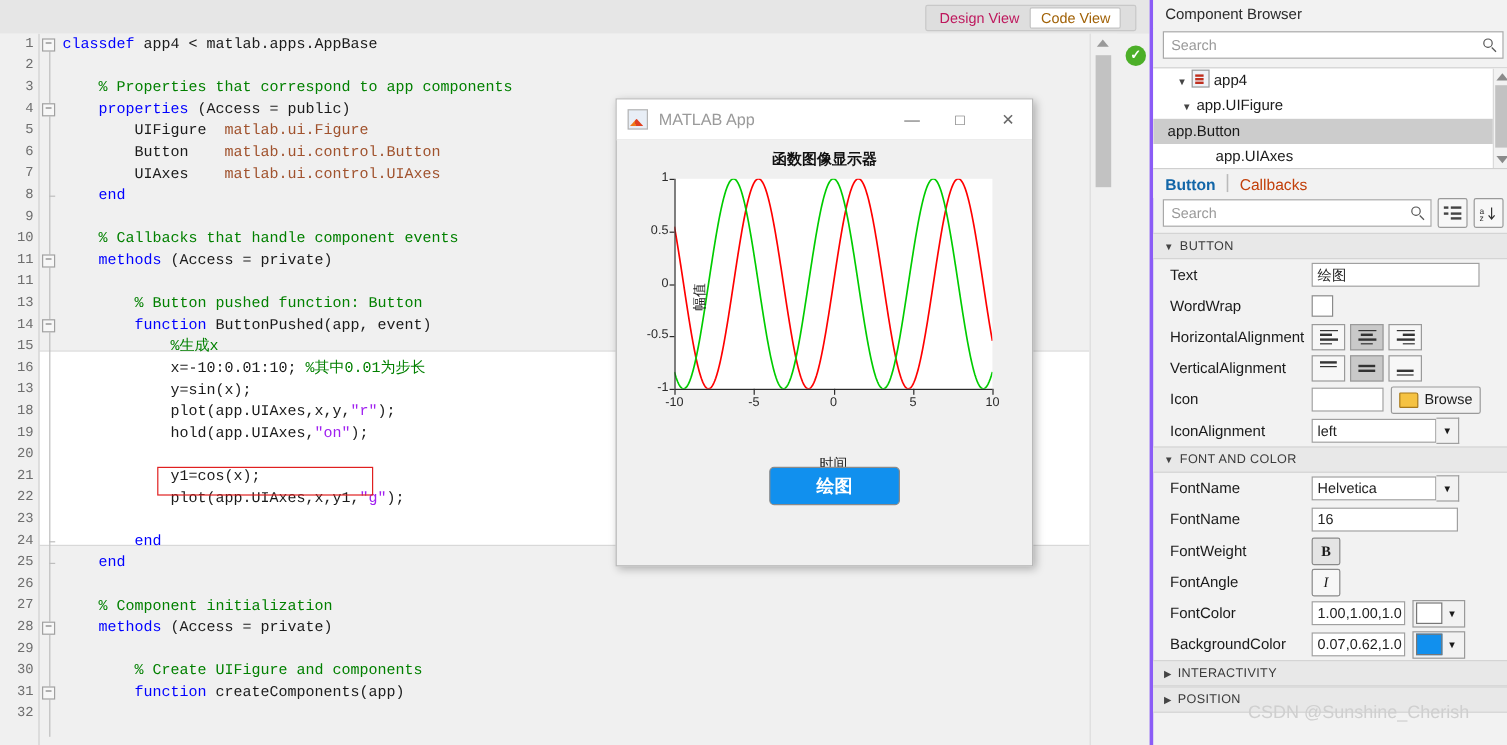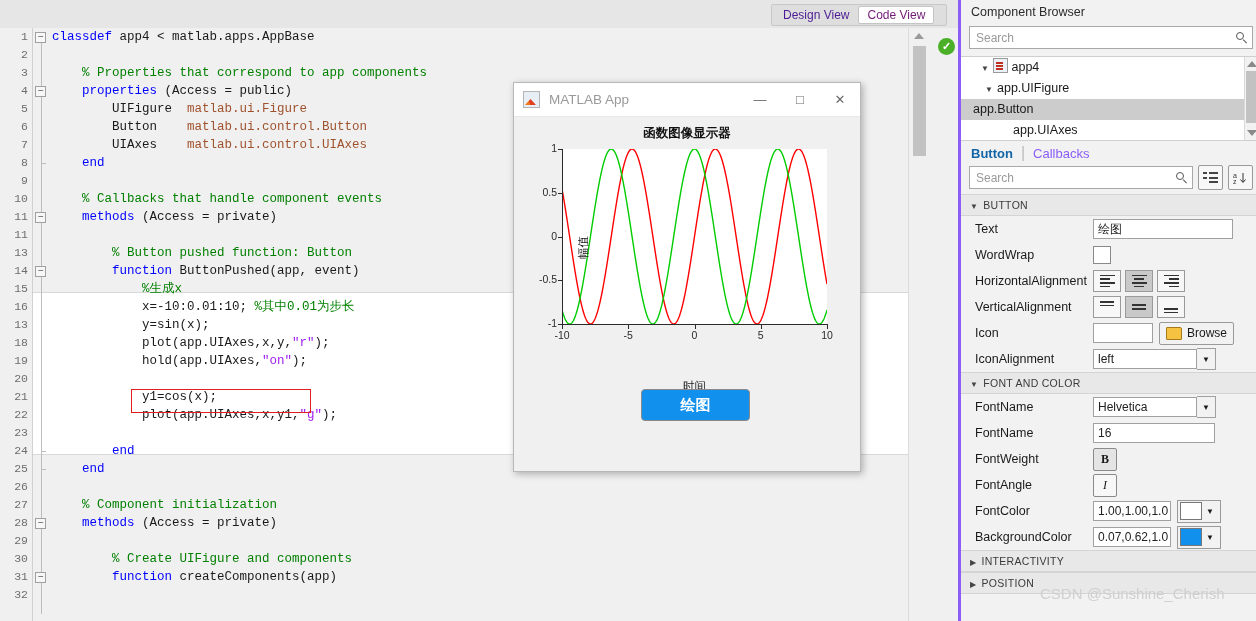--- a/index.html
+++ b/index.html
@@ -5,22 +5,22 @@
   html,body{margin:0;padding:0;}
   body{
     width:1256px;height:621px;overflow:hidden;
     font-family:"Liberation Sans",sans-serif;
     background:#f0f0f0;position:relative;
   }
   
   #topbar{position:absolute;left:0;top:0;width:958px;height:28px;background:#e6e6e6;}
   #viewtabs{position:absolute;left:771px;top:4px;width:176px;height:22px;
      background:#dedede;border:1px solid #c8c8c8;border-radius:2px;display:flex;align-items:center;padding:2px;box-sizing:border-box;}
-  .vtab{font-size:12px;color:#4c1d95;padding:2px 9px;border-radius:2px;line-height:14px;cursor:pointer;}
-  .vtab.active{background:#ffffff;color:#701a75;border:1px solid #c4c4c4;padding:1px 8px;}
+  .vtab{font-size:12px;color:#be185d;padding:2px 9px;border-radius:2px;line-height:14px;cursor:pointer;}
+  .vtab.active{background:#ffffff;color:#a16207;border:1px solid #c4c4c4;padding:1px 8px;}
   
   #editor{position:absolute;left:0;top:28px;width:908px;height:593px;background:#f0f0f0;overflow:hidden;}
   #gutter{position:absolute;left:0;top:0;width:32px;height:593px;background:#f0f0f0;
      border-right:1px solid #d0d0d0;text-align:right;}
   .ln{height:18px;line-height:18px;font-family:"Liberation Mono",monospace;font-size:11.5px;color:#6e6e6e;padding-right:4px;}
   #folds{position:absolute;left:33px;top:0;width:18px;height:593px;}
   .foldline{position:absolute;left:8px;width:1px;background:#bdbdbd;}
   .foldbox{position:absolute;left:2px;width:11px;height:11px;border:1px solid #a0a0a0;background:#f7f7f7;
      box-sizing:border-box;font-family:"Liberation Mono",monospace;font-size:10px;line-height:9px;text-align:center;color:#555;cursor:pointer;}
   .foldtick{position:absolute;left:8px;width:5px;height:1px;background:#bdbdbd;}
@@ -78,21 +78,21 @@
   .trow.sel{background:#cccccc;}
   .tarrow{display:inline-block;width:12px;color:#444;font-size:8px;}
   .appicon{display:inline-block;width:13px;height:13px;vertical-align:-2px;border:1px solid #9a9a9a;background:#eef2f8;position:relative;}
   .appicon:before{content:"";position:absolute;left:2px;top:3px;width:7px;height:2px;background:#c03020;box-shadow:0 3px 0 #c03020,0 6px 0 #c03020;}
   #treescroll{position:absolute;right:0;top:0;width:14px;height:83px;background:#f2f2f2;border-left:1px solid #dadada;}
   #treescroll .up,#treescroll .dn{position:absolute;left:2px;width:0;height:0;border-left:5px solid transparent;border-right:5px solid transparent;}
   #treescroll .up{top:4px;border-bottom:6px solid #8a8a8a;}
   #treescroll .dn{bottom:4px;border-top:6px solid #8a8a8a;}
   #treescroll .thumb{position:absolute;left:1px;top:14px;width:12px;height:52px;background:#c2c2c2;}
   #proptabs{height:24px;display:flex;align-items:center;padding-left:10px;gap:8px;background:#f2f2f2;}
-  .ptab{font-size:13px;color:#8b5cf6;cursor:pointer;}
+  .ptab{font-size:13px;color:#c2410c;cursor:pointer;}
   .ptab.active{color:#1266a8;font-weight:bold;}
   .psep{color:#bbb;}
   #propsearchrow{display:flex;align-items:center;padding:0 6px 4px 8px;gap:5px;}
   .iconbtn{width:23px;height:23px;border:1px solid #9a9a9a;background:#f7f7f7;border-radius:2px;
      display:flex;align-items:center;justify-content:center;font-size:9px;color:#333;cursor:pointer;}
   .section{height:20px;line-height:20px;font-size:10.5px;color:#3a3a3a;background:#e8e8e8;
      border-top:1px solid #d4d4d4;border-bottom:1px solid #d4d4d4;padding-left:9px;letter-spacing:.3px;cursor:pointer;}
   .caret{display:inline-block;font-size:8px;margin-right:5px;color:#444;}
   .prow{height:26px;display:flex;align-items:center;padding-left:14px;font-size:12.5px;color:#1a1a1a;}
   .plabel{width:118px;}

